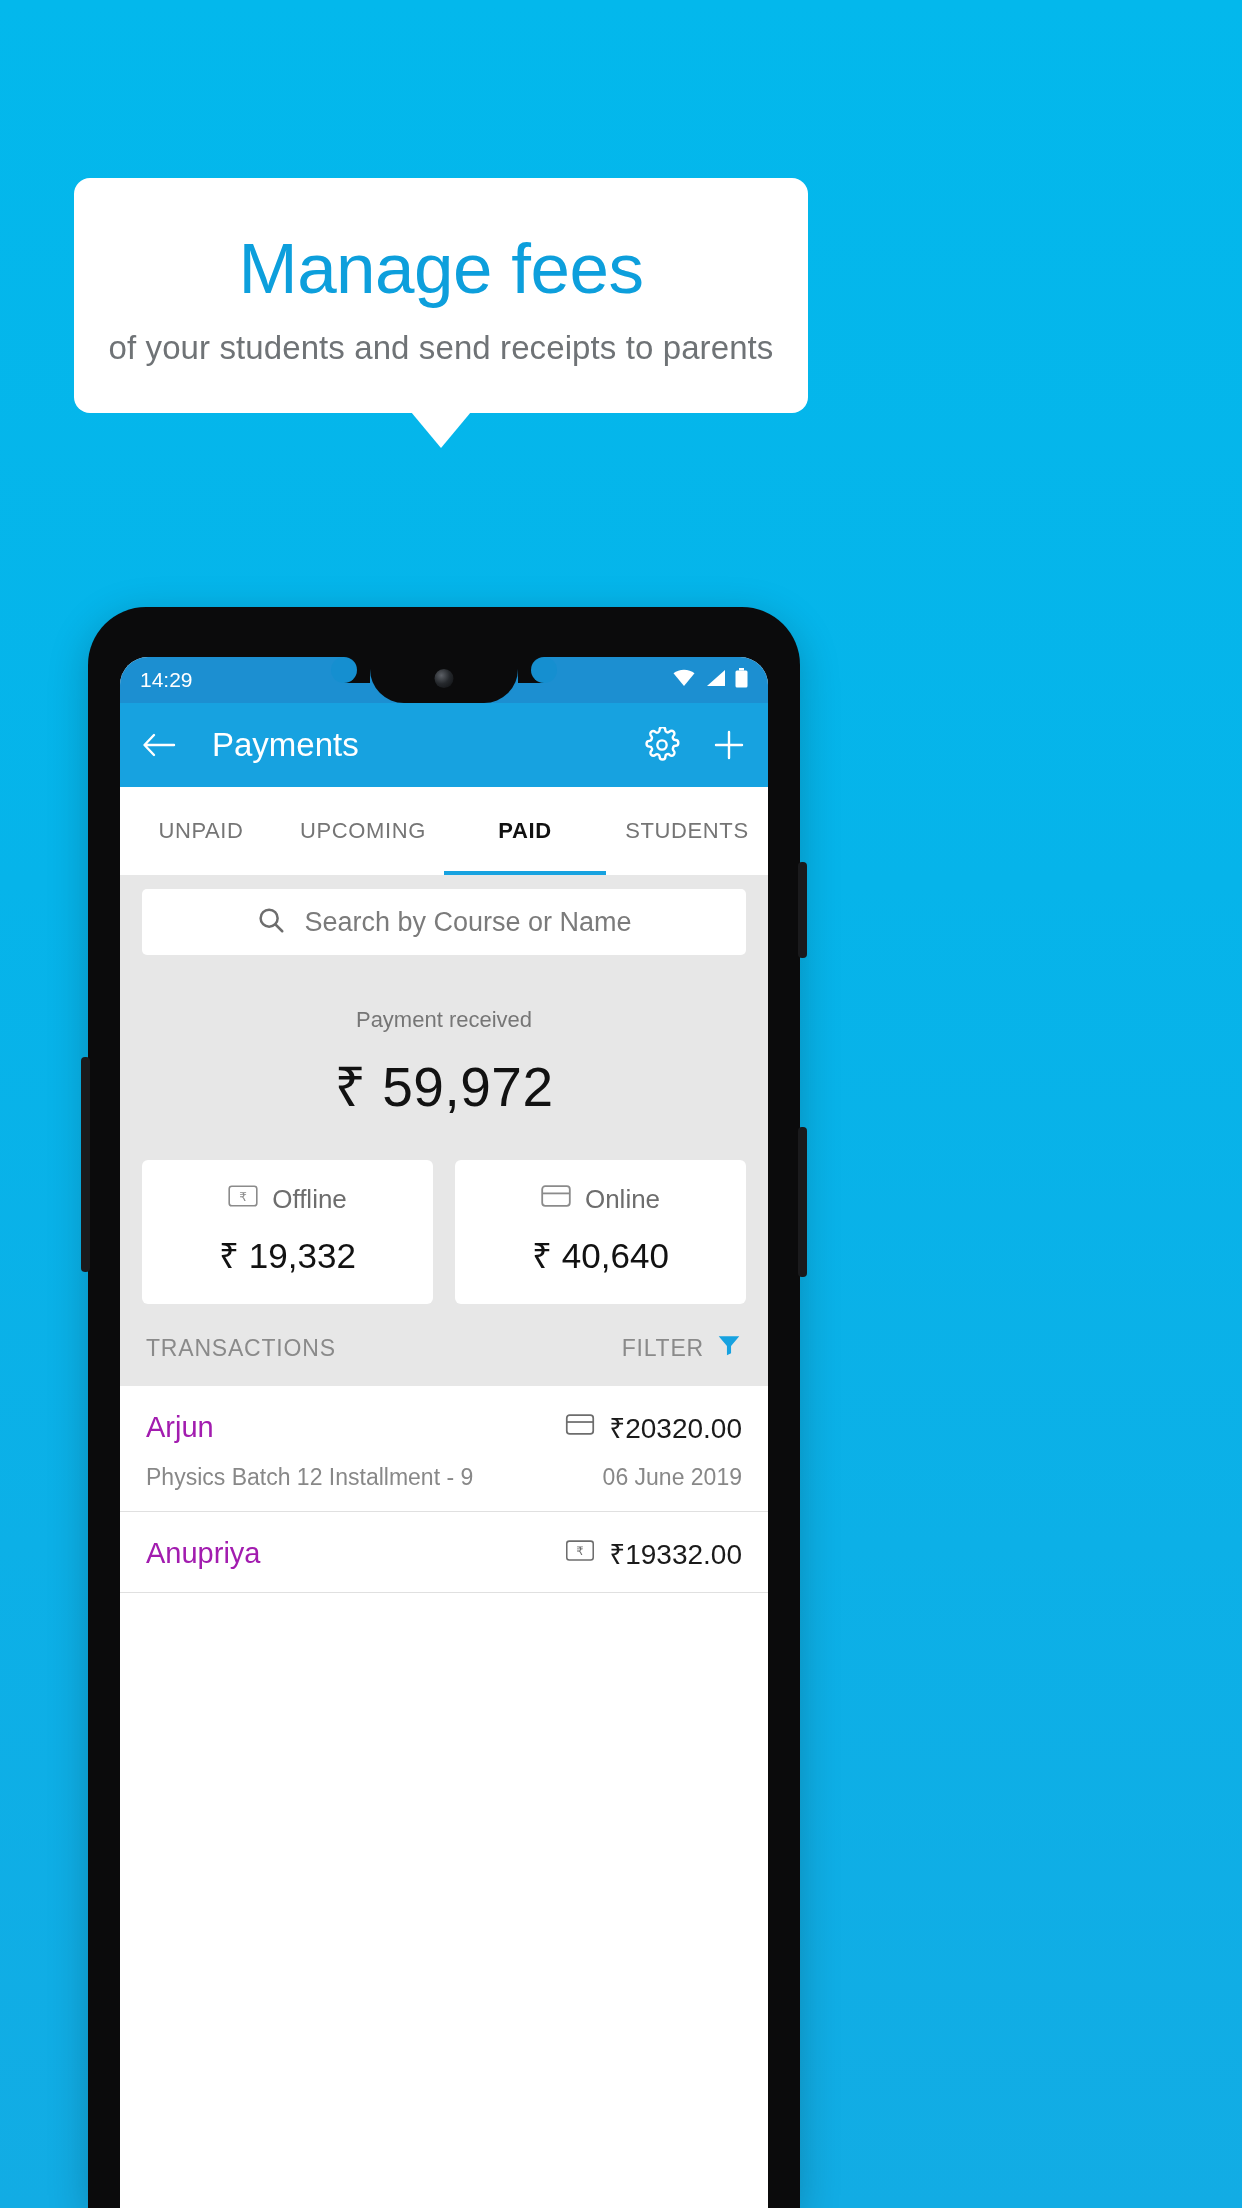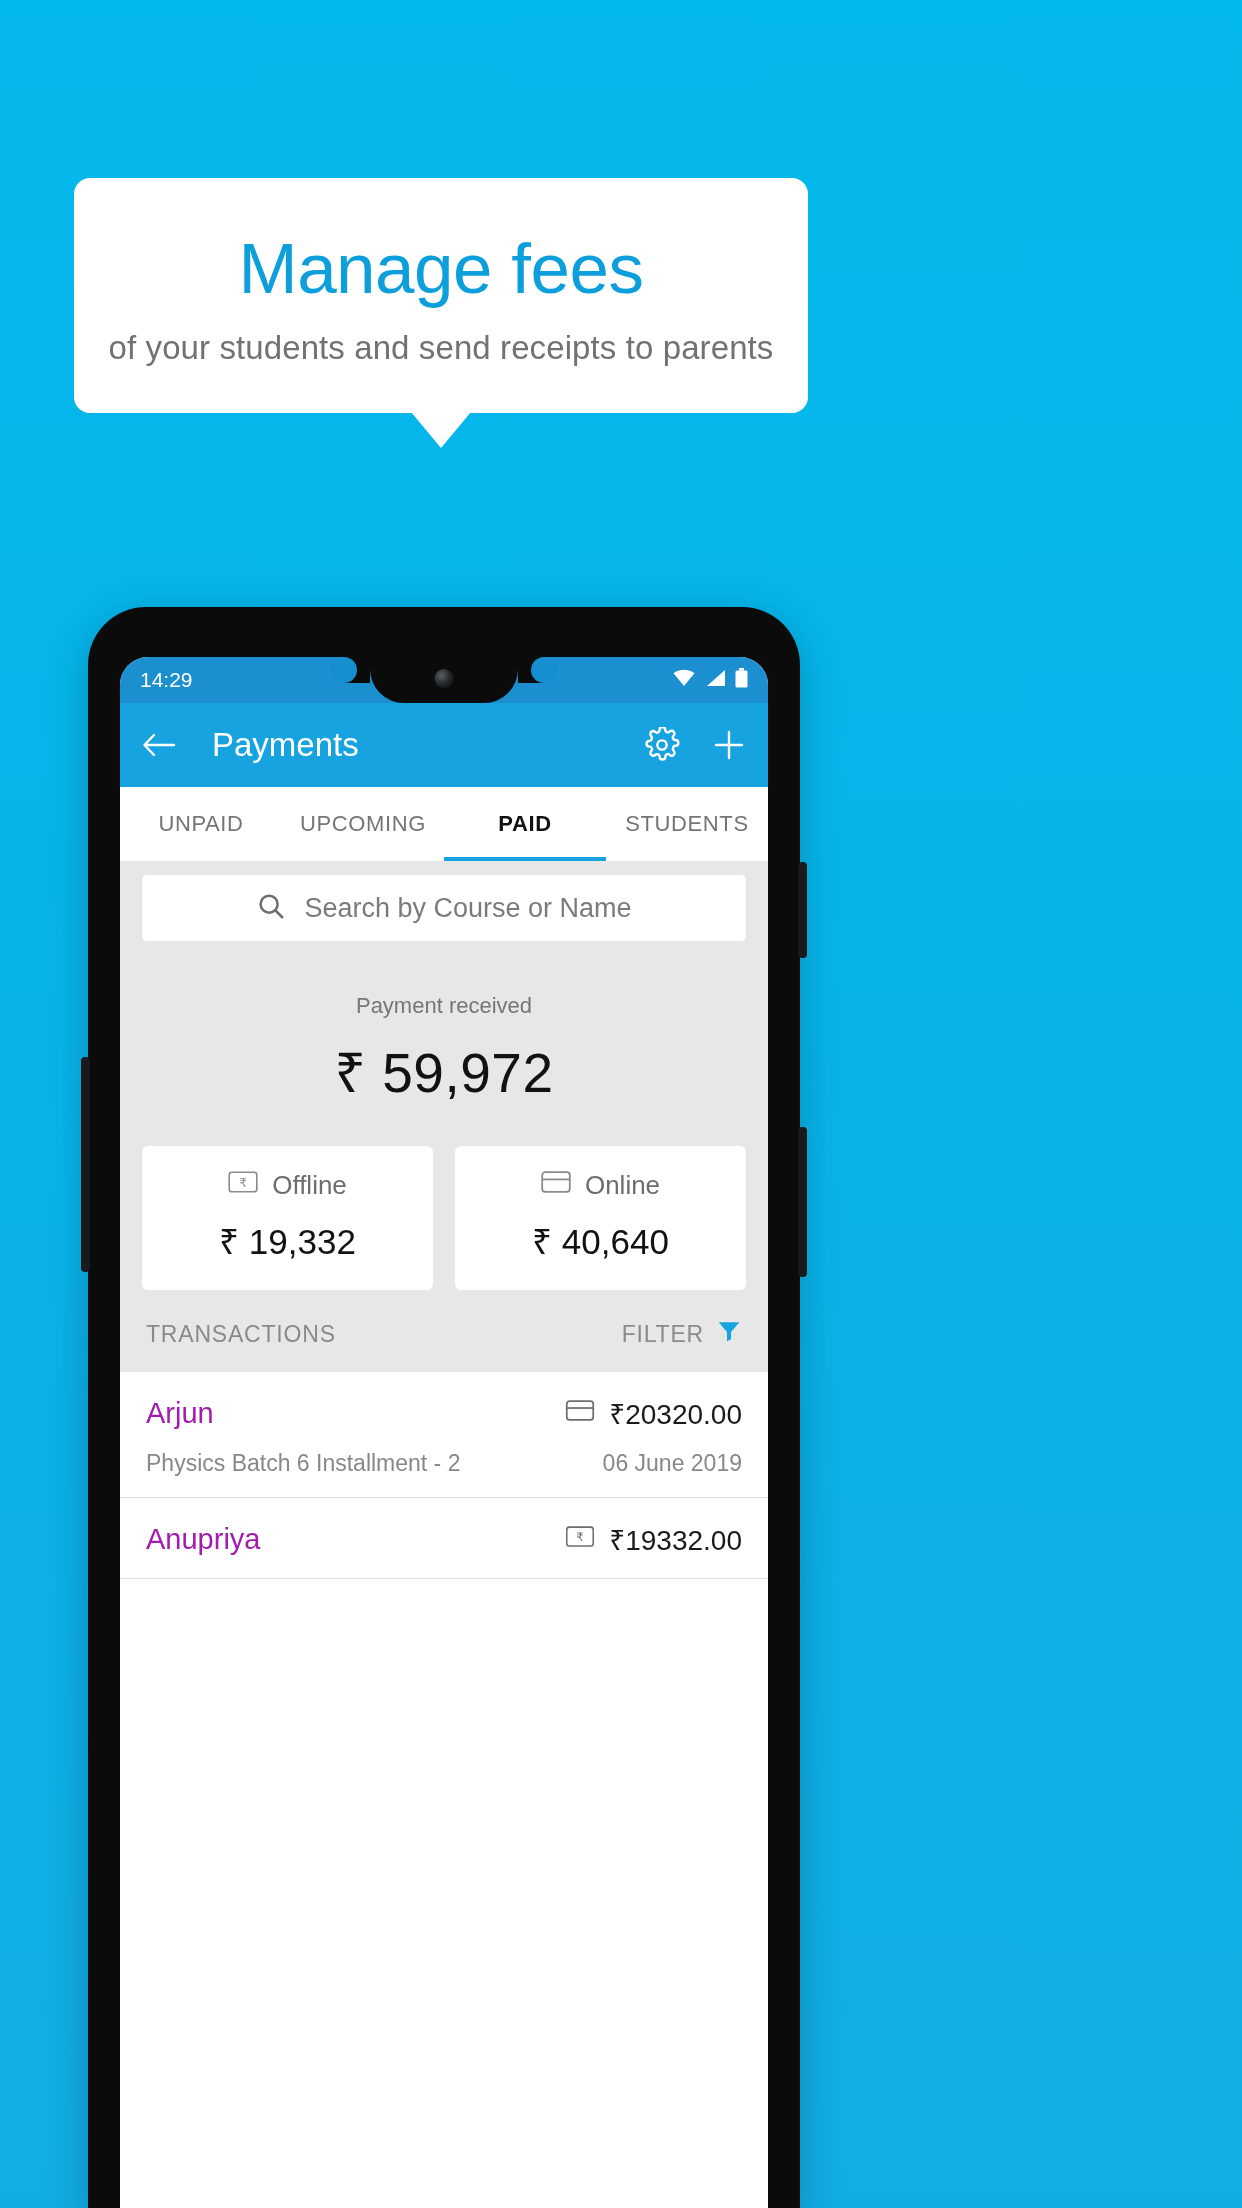--- a/index.html
+++ b/index.html
@@ -142,21 +142,21 @@
     font-size: 33px;
     font-weight: 400;
     margin-left: 36px;
     flex: 1;
   }
   .appbar-icon { display: flex; align-items: center; justify-content: center; }
   .gear-ic { margin-right: 32px; }
 
   
   .tabs {
-    height: 74px;
+    height: 88px;
     background: #fff;
     display: flex;
     align-items: stretch;
   }
   .tab {
     flex: 1;
     display: flex;
     align-items: center;
     justify-content: center;
     font-size: 22px;
@@ -394,21 +394,21 @@
               <span>
                 <svg width="30" height="23" viewBox="0 0 30 24" fill="none" stroke="#6d6d6d" stroke-width="1.8">
                     <rect x="1.2" y="2.2" width="27.6" height="19.6" rx="3"></rect>
                     <path d="M1.2 9.4h27.6"></path>
                   </svg>
               </span>
               <span>₹20320.00</span>
             </span>
           </div>
           <div class="tx-bot">
-            <span class="tx-course">Physics Batch 6 Installment - 2</span>
+            <span class="tx-course">Physics Batch 12 Installment - 9</span>
             <span class="tx-date">06 June 2019</span>
           </div>
         </div>
         <div class="tx">
           <div class="tx-top">
             <span class="tx-name">Anupriya</span>
             <span class="tx-amt">
               <span>
                 <svg width="30" height="23" viewBox="0 0 30 24" fill="none" stroke="#6d6d6d" stroke-width="1.6">
                     <rect x="1.2" y="2.2" width="27.6" height="19.6" rx="2.6"></rect>

